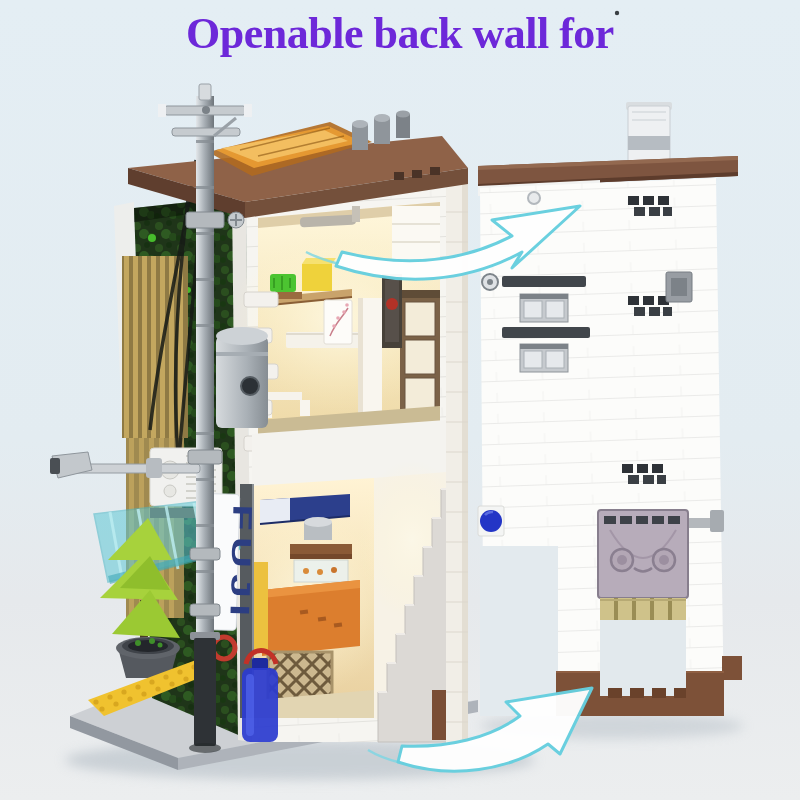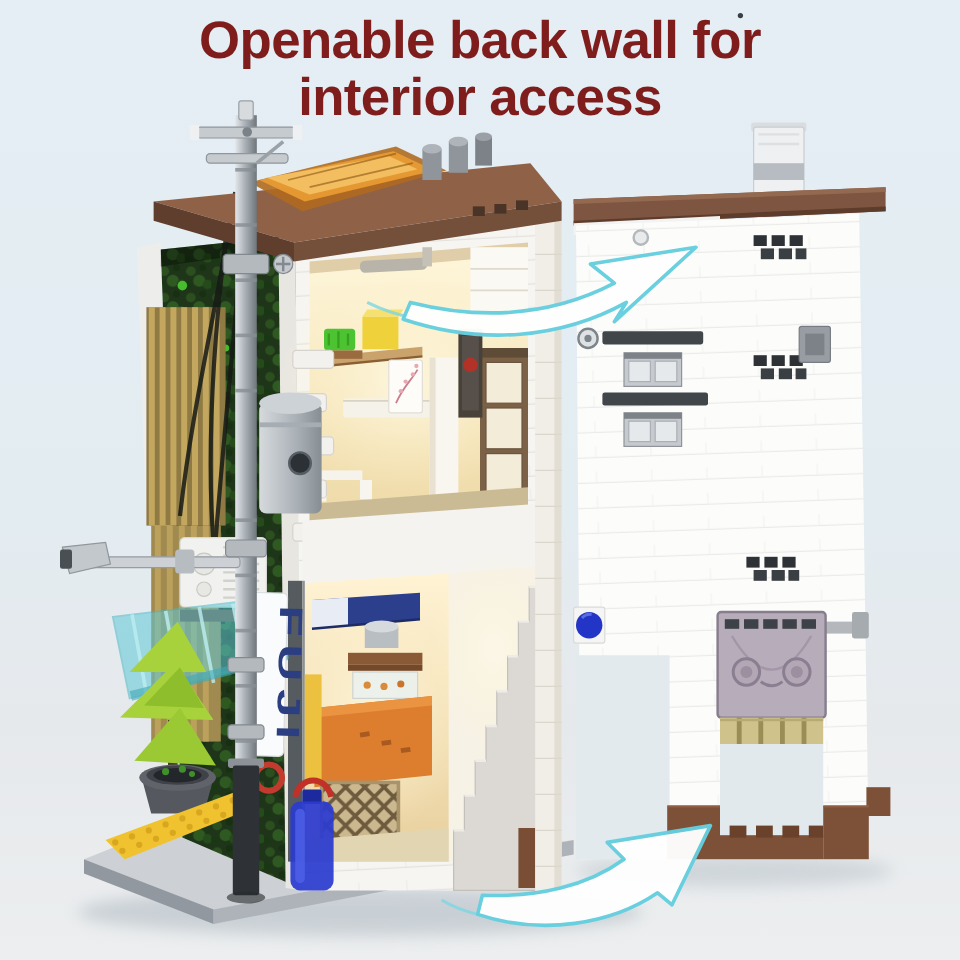--- a/index.html
+++ b/index.html
@@ -1,31 +1,30 @@
 <!DOCTYPE html>
 <html><head>
 <meta charset="utf-8">
 <style>
   html,body{margin:0;padding:0;background:#e4edf2;}
   #stage{position:relative;width:800px;height:800px;overflow:hidden;
          font-family:"Liberation Sans",sans-serif;}
   #scene{position:absolute;left:0;top:0;width:800px;height:800px;}
   .title-wrap{position:absolute;left:0;top:10px;width:800px;text-align:center;
               z-index:5;pointer-events:none;}
-  .title-line{font-weight:700;font-size:44px;line-height:1.08;color:#7f1d1d;
-              letter-spacing:-0.5px;}
+  .title-line{font-weight:700;font-size:44px;line-height:1.08;color:#6d28d9;
+              letter-spacing:-0.5px;font-family:Liberation Serif, serif;}
 </style>
 </head>
 <body>
 
 <div id="stage">
 
   <div class="title-wrap">
     <div class="title-line">Openable back wall for</div>
-    <div class="title-line">interior access</div>
   </div>
 
   <svg id="scene" viewBox="0 0 800 800">
     <defs>
       <linearGradient id="bgGrad" x1="0" y1="0" x2="0" y2="1">
         <stop offset="0" stop-color="#e4eef4"></stop>
           <stop offset="0.55" stop-color="#e3ecf1"></stop>
         <stop offset="0.75" stop-color="#e6e9ec"></stop>
           <stop offset="1" stop-color="#eceeef"></stop>
       </linearGradient>

